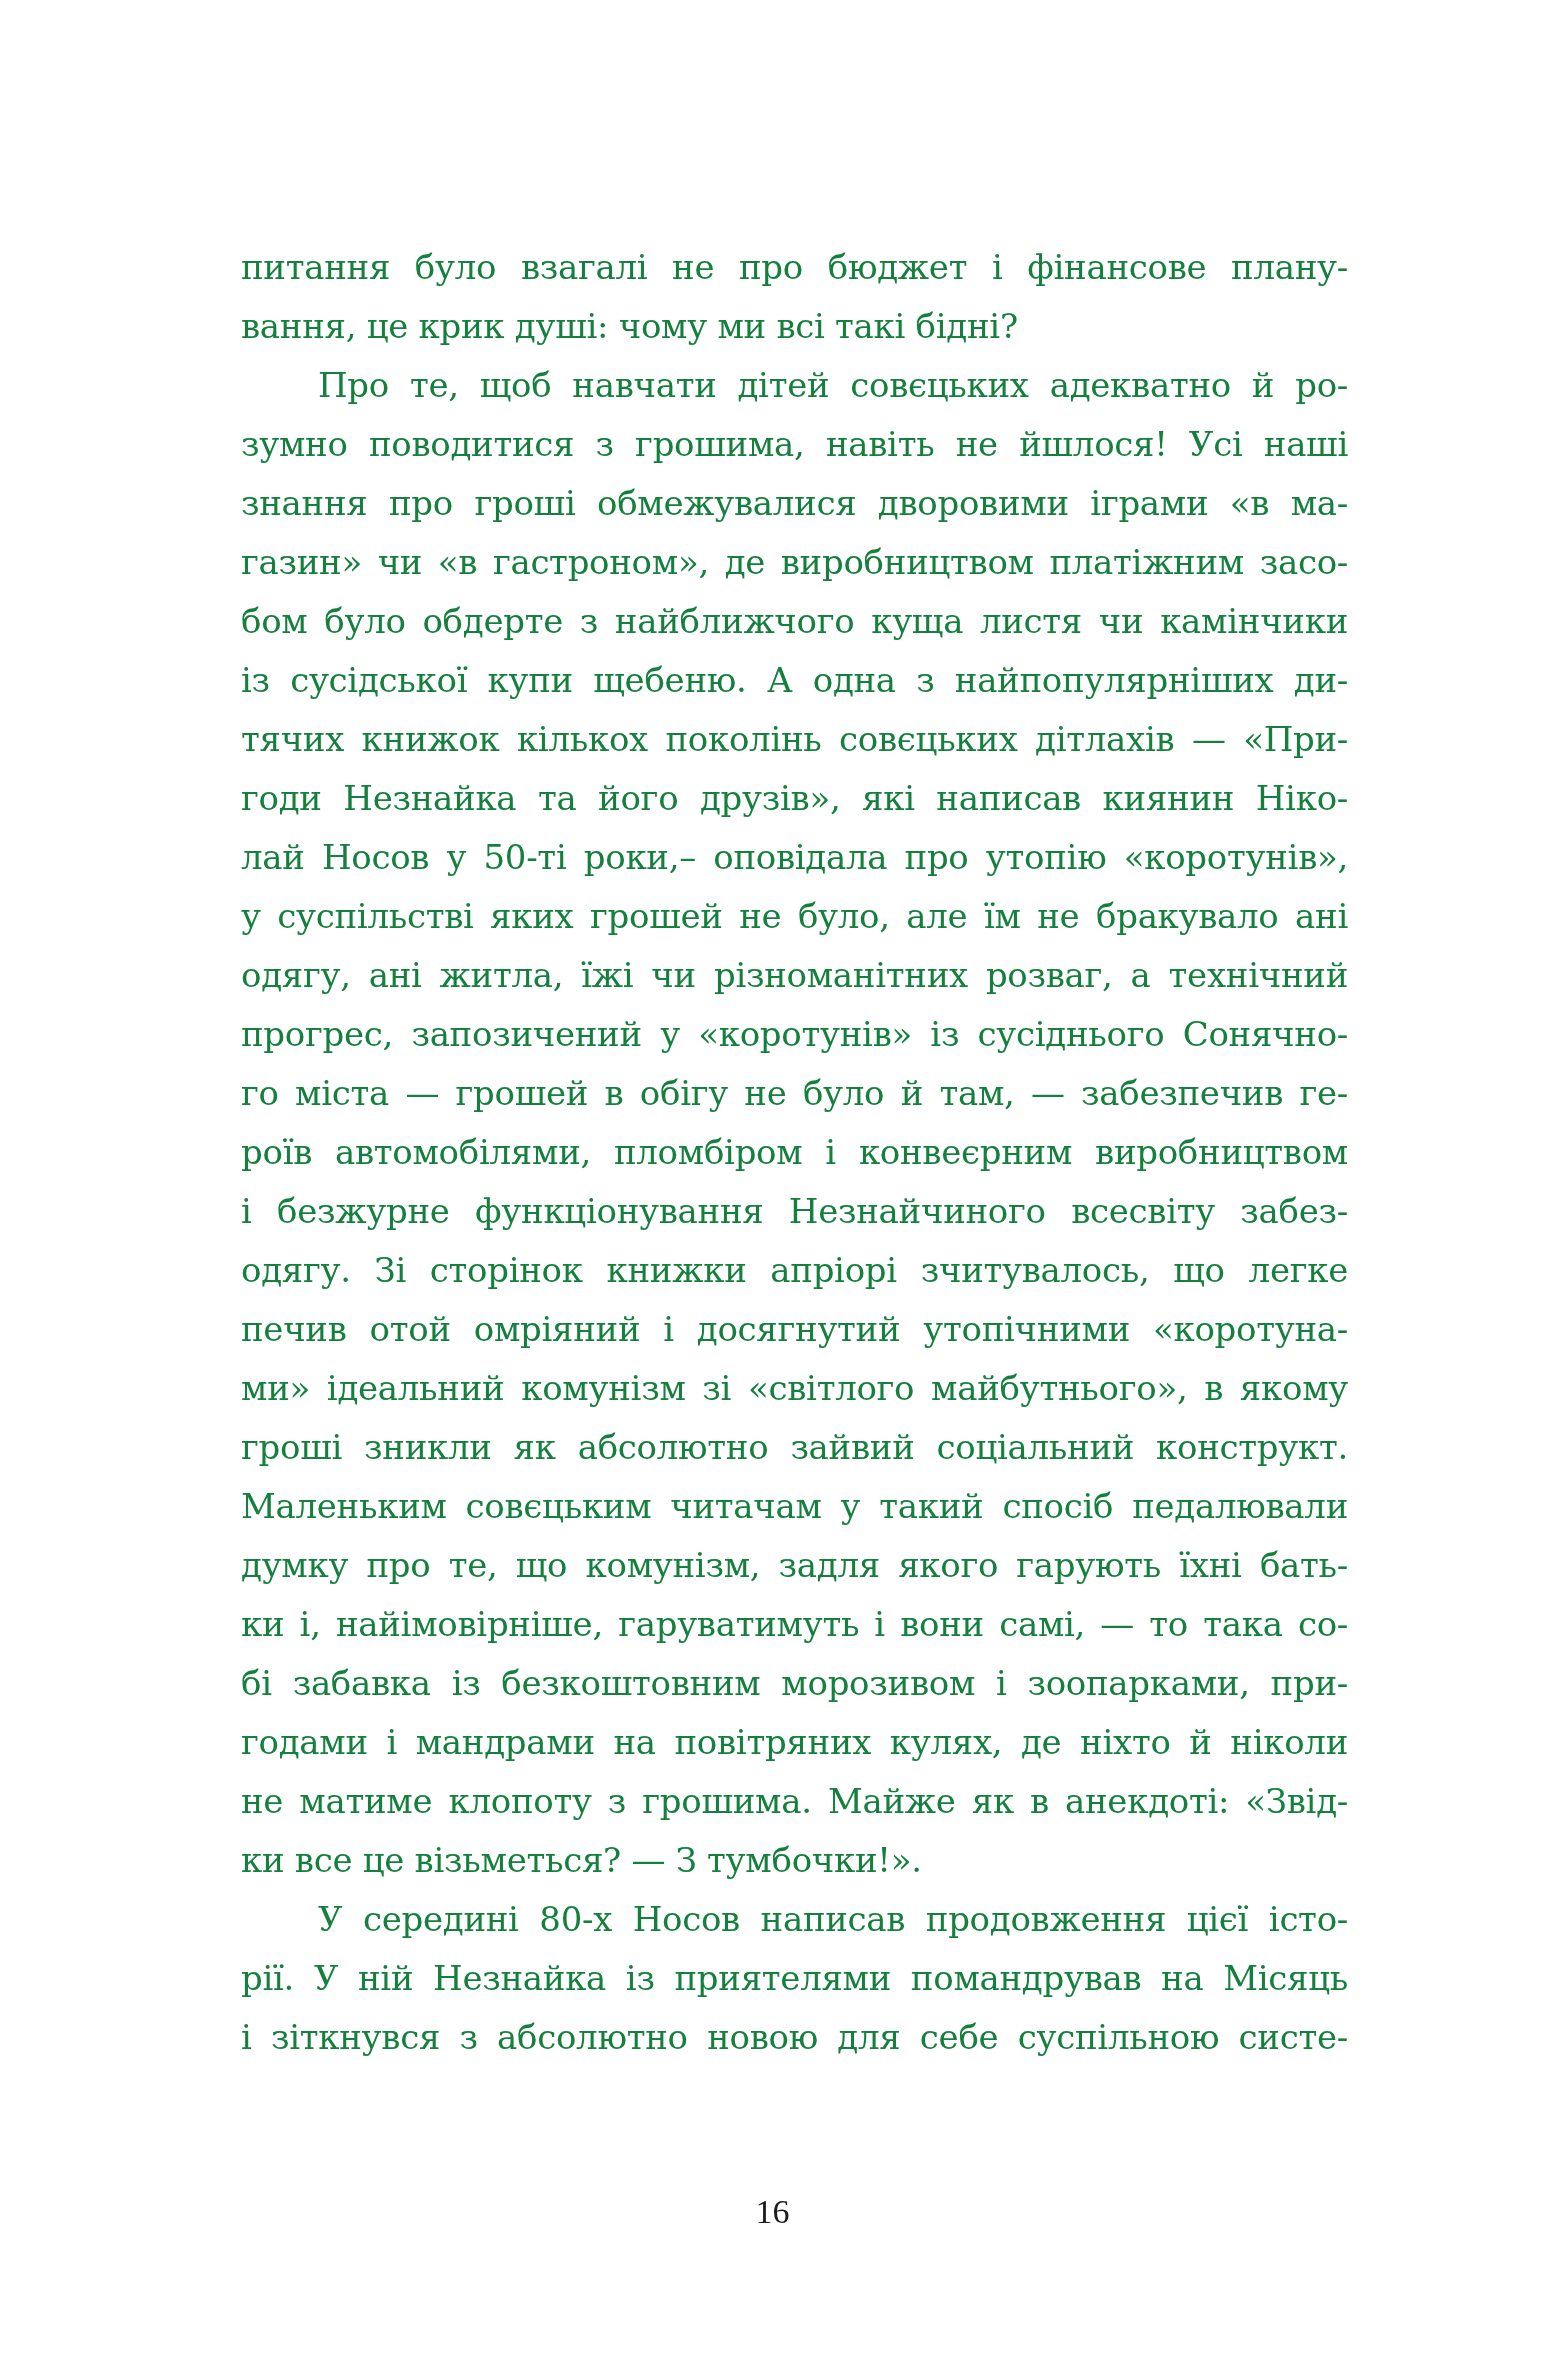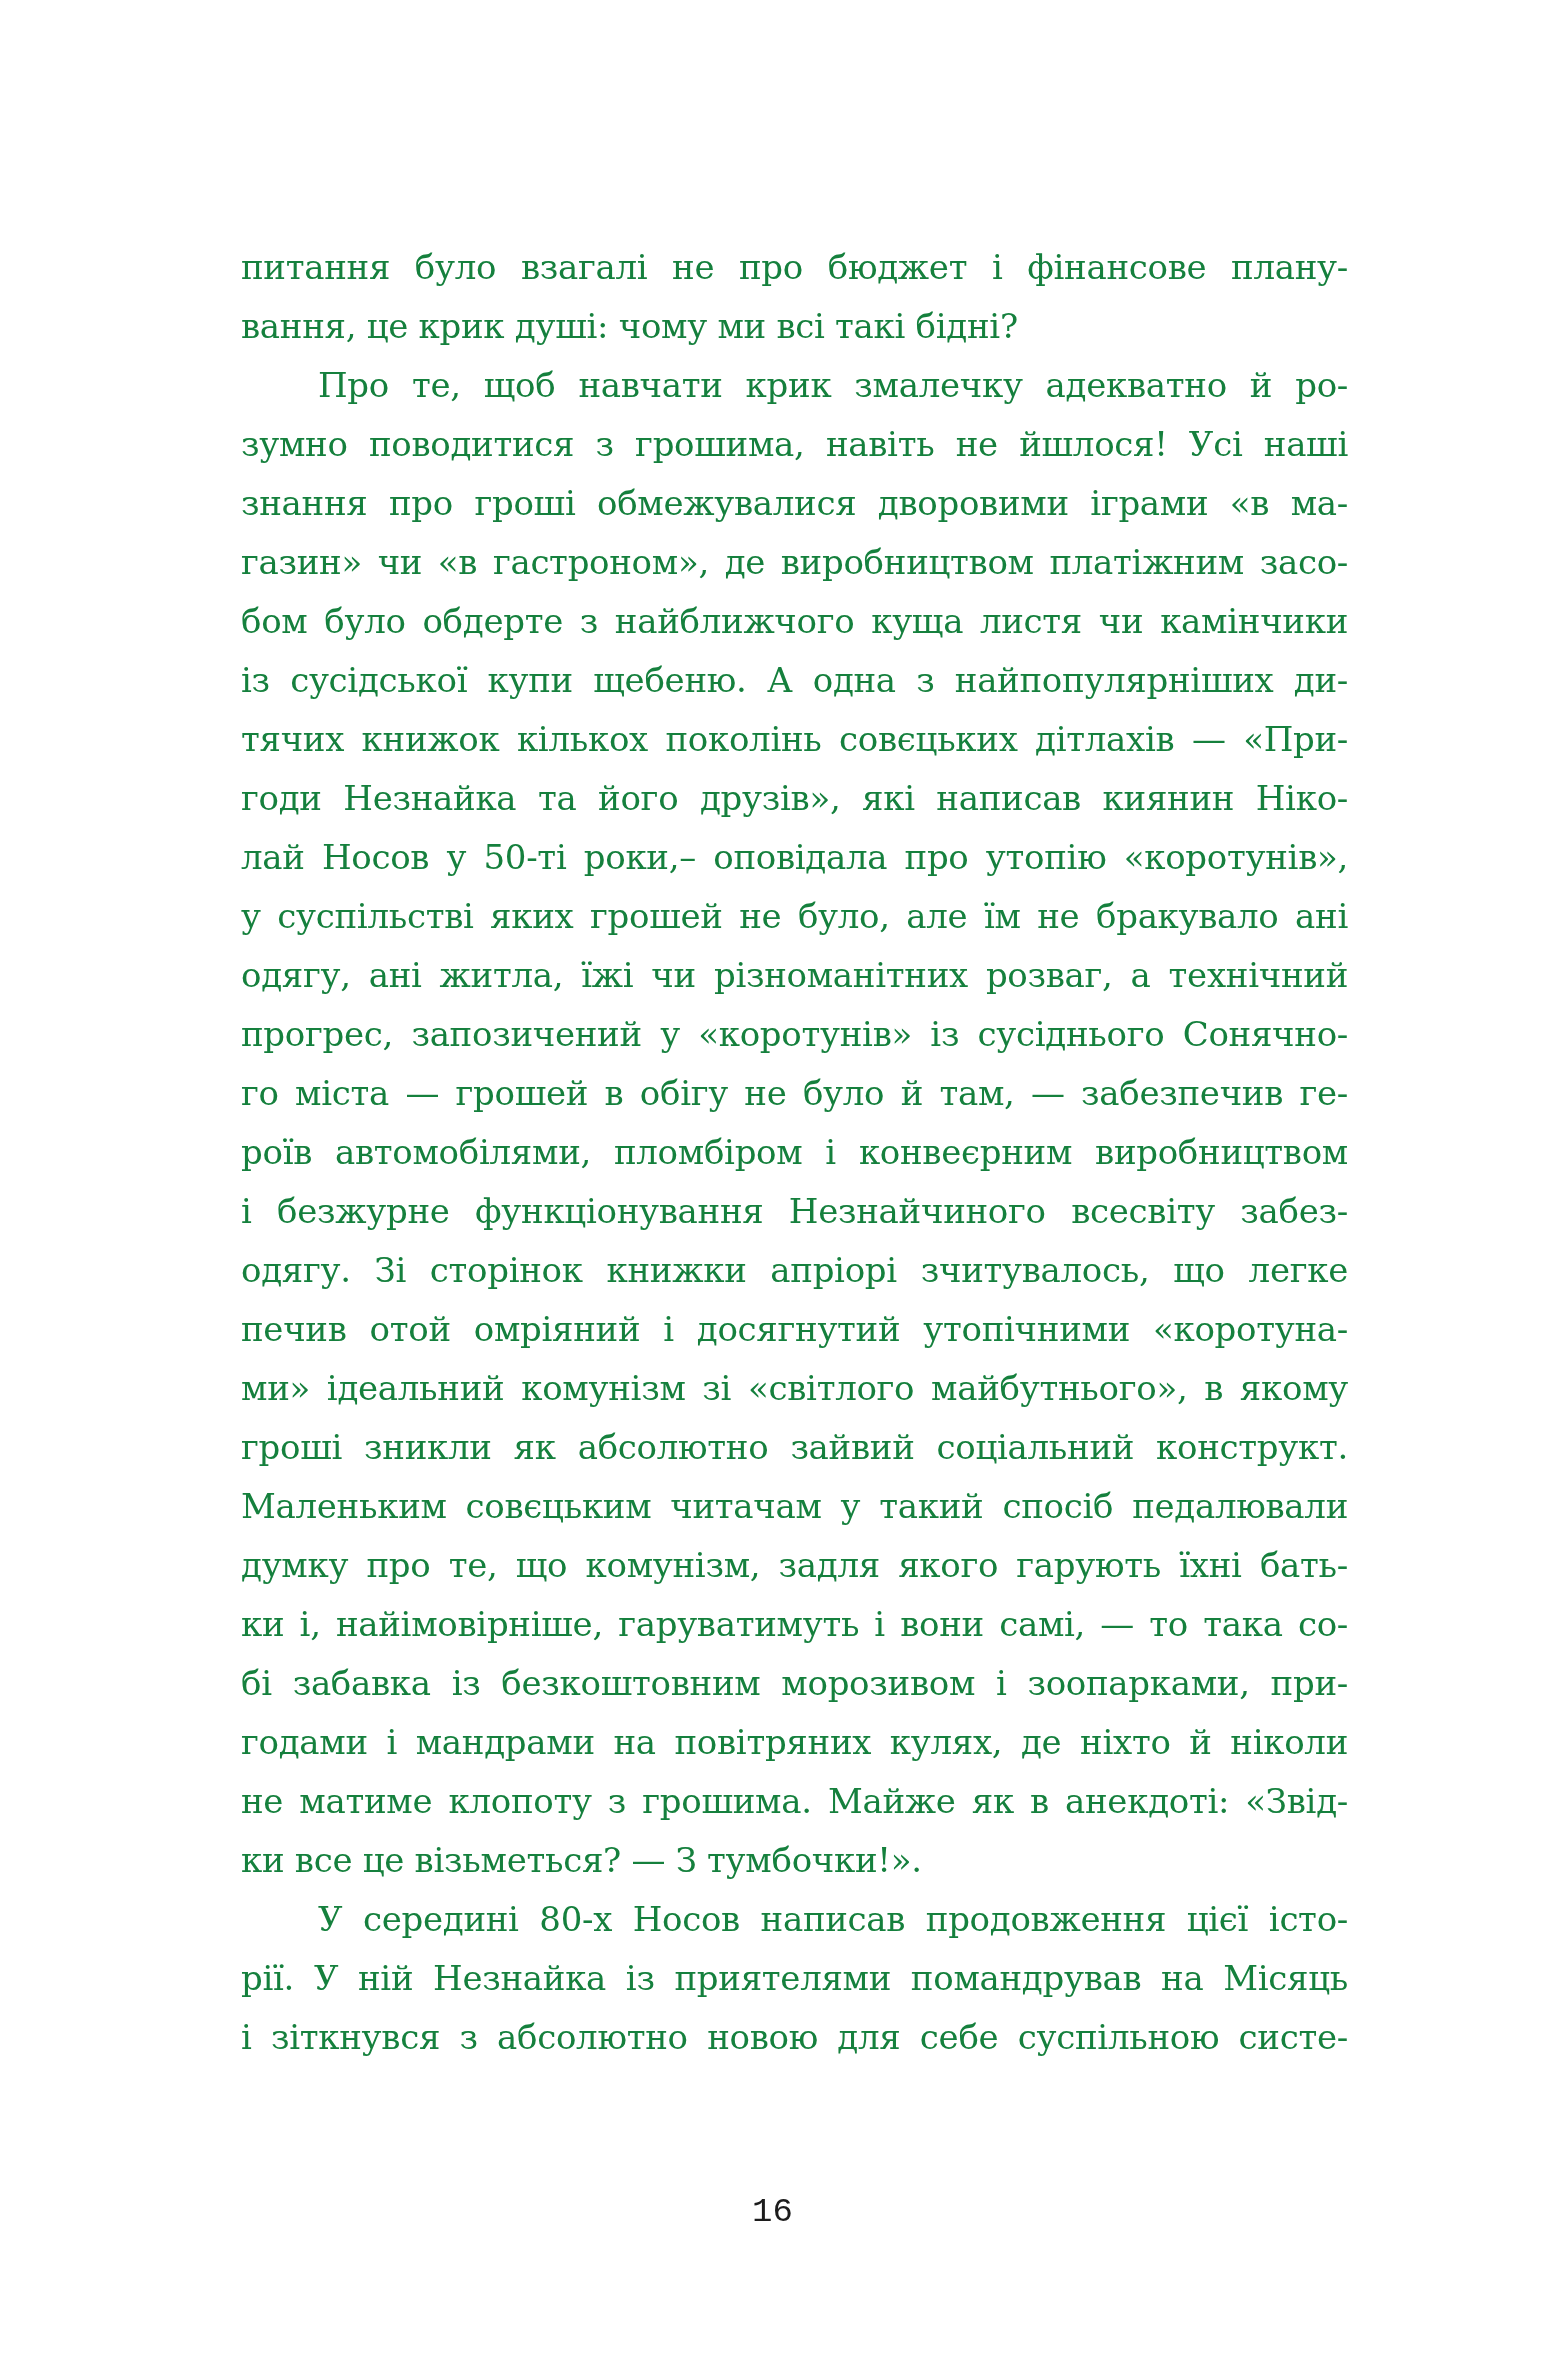--- a/index.html
+++ b/index.html
@@ -46,39 +46,39 @@
     .line.last {
       text-align: left;
       text-align-last: left;
     }
     .page-number {
       position: absolute;
       left: 0;
       width: 1545px;
       top: 2188px;
       text-align: center;
-      font-family: Liberation Mono, monospace;
+      font-family: Liberation Serif, serif;
       font-size: 34px;
       line-height: 48px;
       color: #1c1c1c;
     }
   </style>
 </head>
 <body>
 
 <div class="page">
   <div class="text-block">
 
     <div>
       <span class="line">питання було взагалі не про бюджет і фінансове плану-</span>
       <span class="line last">вання, це крик душі: чому ми всі такі бідні?</span>
     </div>
 
     <div>
-      <span class="line indent">Про те, щоб навчати крик змалечку адекватно й ро-</span>
+      <span class="line indent">Про те, щоб навчати дітей совєцьких адекватно й ро-</span>
       <span class="line">зумно поводитися з грошима, навіть не йшлося! Усі наші</span>
       <span class="line">знання про гроші обмежувалися дворовими іграми «в ма-</span>
       <span class="line">газин» чи «в гастроном», де виробництвом платіжним засо-</span>
       <span class="line">бом було обдерте з найближчого куща листя чи камінчики</span>
       <span class="line">із сусідської купи щебеню. А одна з найпопулярніших ди-</span>
       <span class="line">тячих книжок кількох поколінь совєцьких дітлахів — «При-</span>
       <span class="line">годи Незнайка та його друзів», які написав киянин Ніко-</span>
       <span class="line">лай Носов у 50-ті роки,–  оповідала про утопію «коротунів»,</span>
       <span class="line">у суспільстві яких грошей не було, але їм не бракувало ані</span>
       <span class="line">одягу, ані житла, їжі чи різноманітних розваг, а технічний</span>

